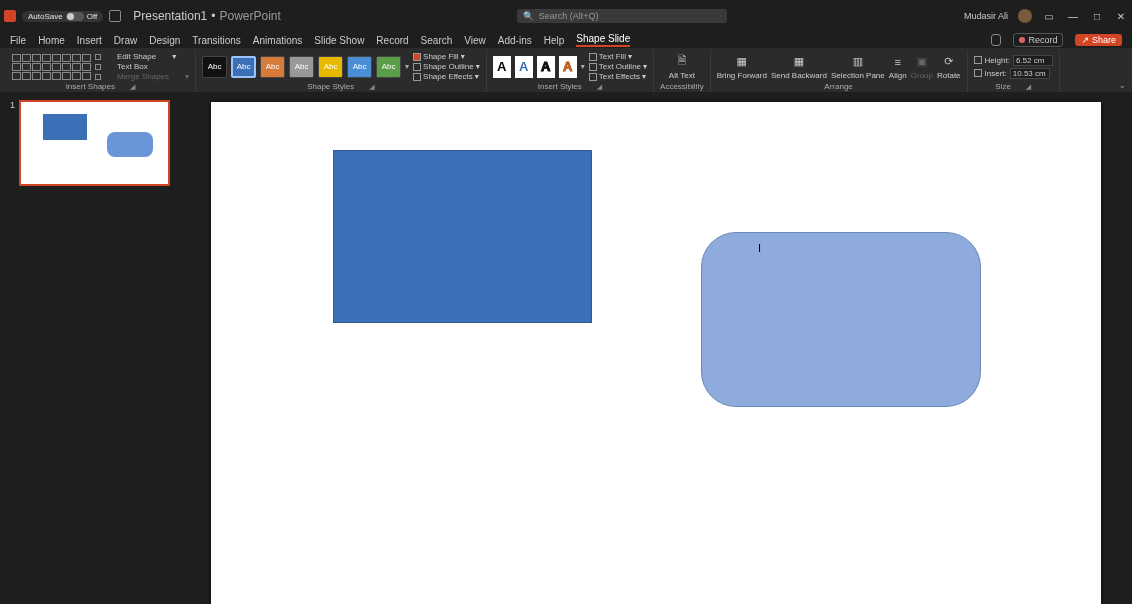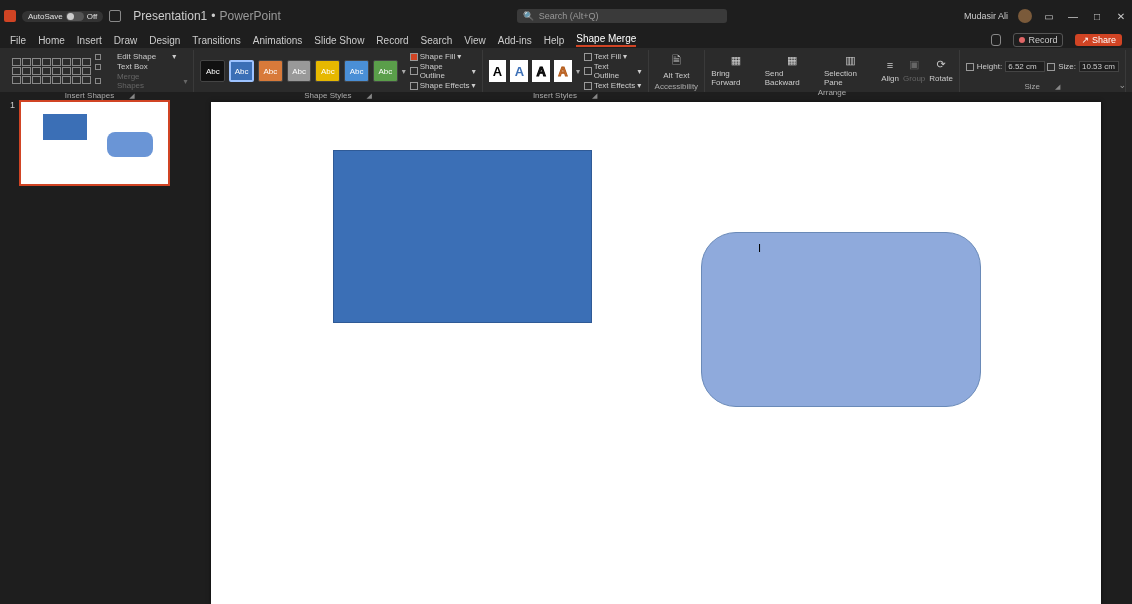--- a/index.html
+++ b/index.html
@@ -48,21 +48,21 @@
 
 .style-swatch { width: 25px; height: 22px; border-radius: 2px; display: flex; align-items: center; justify-content: center; font-size: 8px; color: #fff; border:1px solid #444;}
 .wa-swatch { width: 18px; height: 22px; background:#fff; display:flex; align-items:center; justify-content:center; font-size:13px; font-weight:bold;}
 .small-label-stack{display:flex;flex-direction:column;gap:1px;font-size:8px;color:#ccc;}
 .small-label-stack div{display:flex;align-items:center;gap:2px;}
 .tiny-icon{width:8px;height:8px;border:1px solid #999;}
 
 .big-btn{display:flex;flex-direction:column;align-items:center;gap:1px;font-size:8px;color:#ccc;}
 .big-btn .bicon{width:18px;height:16px;display:flex;align-items:center;justify-content:center;font-size:11px;}
 
-.size-group{display:flex;flex-direction:row;gap:2px;font-size:8px;}
+.size-group{display:flex;flex-direction:column;gap:2px;font-size:8px;}
 .size-row{display:flex;align-items:center;gap:3px;color:#ccc;}
 .size-input{width:40px;height:11px;background:#1e1e1e;border:1px solid #444;color:#ccc;font-size:8px;padding:0 2px;display:flex;align-items:center;}
 
 .workspace { display: flex; height: 522px; background: #1e1e1e; }
 .thumb-panel { width: 180px; background: #1e1e1e; padding: 8px 10px; overflow: auto; }
 .thumb-wrap { display: flex; gap: 4px; }
 .thumb-num { font-size: 9px; color: #ccc; }
 .thumbnail { width: 155px; height: 86px; background: #fff; border: 2px solid #d14424; position: relative; }
 .thumb-rect { position: absolute; left: 22px; top: 12px; width: 44px; height: 26px; background: #3b6fb6; }
 .thumb-rrect { position: absolute; left: 86px; top: 30px; width: 46px; height: 25px; background: #6a95d6; border-radius: 8px; }
@@ -116,21 +116,21 @@
   <span class="tab">Draw</span>
   <span class="tab">Design</span>
   <span class="tab">Transitions</span>
   <span class="tab">Animations</span>
   <span class="tab">Slide Show</span>
   <span class="tab">Record</span>
   <span class="tab">Search</span>
   <span class="tab">View</span>
   <span class="tab">Add-ins</span>
   <span class="tab">Help</span>
-  <span class="tab active">Shape Merge</span>
+  <span class="tab active">Shape Slide</span>
   <div class="spacer"></div>
   <div class="mic-icon"></div>
   <div class="record-btn">
       <div class="record-dot"></div>
       <span>Record</span>
     </div>
   <div class="share-btn">
       <span>↗</span>
       <span>Share</span>
     </div>
@@ -300,21 +300,21 @@
   <div class="ribbon-group">
     <div class="group-content">
       <div class="size-group">
         <div class="size-row">
             <div class="tiny-icon"></div>
             <span>Height:</span>
             <div class="size-input">6.52 cm</div>
           </div>
         <div class="size-row">
             <div class="tiny-icon"></div>
-            <span>Size:</span>
+            <span>Insert:</span>
             <div class="size-input">10.53 cm</div>
           </div>
       </div>
     </div>
     <div class="group-label">
         <span>Size</span>
         <span class="group-more">◢</span>
       </div>
   </div>
   <span class="collapse-caret">⌄</span>

